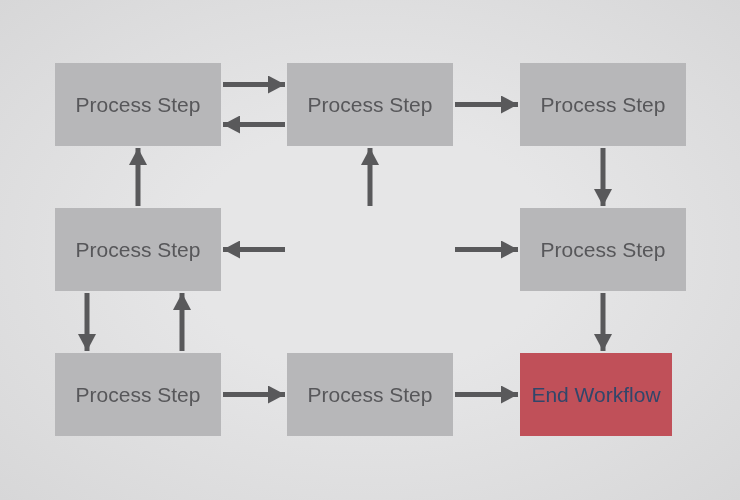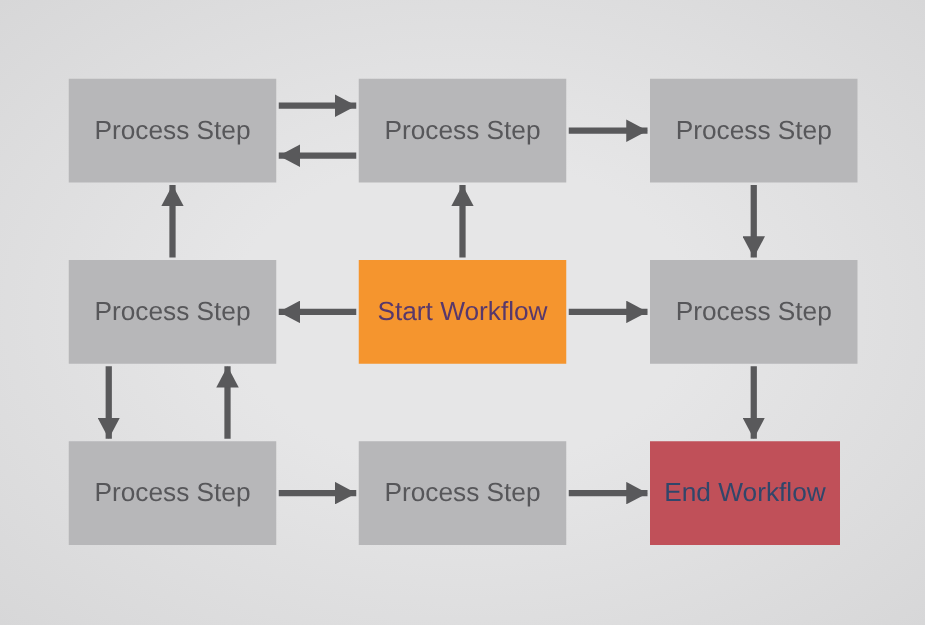--- a/index.html
+++ b/index.html
@@ -40,23 +40,20 @@
       </div>
       <div class="node process" style="left: 287px; top: 63px; width: 166px; height: 83px; background: rgb(183, 183, 185); color: rgb(87, 87, 90);">
         <span>Process Step</span>
       </div>
       <div class="node process" style="left: 520px; top: 63px; width: 166px; height: 83px; background: rgb(183, 183, 185); color: rgb(87, 87, 90);">
         <span>Process Step</span>
       </div>
       <div class="node process" style="left: 55px; top: 208px; width: 166px; height: 83px; background: rgb(183, 183, 185); color: rgb(87, 87, 90);">
         <span>Process Step</span>
       </div>
-      <div class="node start" style="left: 287px; top: 208px; width: 166px; height: 83px; background: rgb(245, 149, 46); color: rgb(88, 56, 107);">
-        <span>Start Workflow</span>
-      </div>
       <div class="node process" style="left: 520px; top: 208px; width: 166px; height: 83px; background: rgb(183, 183, 185); color: rgb(87, 87, 90);">
         <span>Process Step</span>
       </div>
       <div class="node process" style="left: 55px; top: 353px; width: 166px; height: 83px; background: rgb(183, 183, 185); color: rgb(87, 87, 90);">
         <span>Process Step</span>
       </div>
       <div class="node process" style="left: 287px; top: 353px; width: 166px; height: 83px; background: rgb(183, 183, 185); color: rgb(87, 87, 90);">
         <span>Process Step</span>
       </div>
       <div class="node end" style="left: 520px; top: 353px; width: 152px; height: 83px; background: rgb(192, 80, 89); color: rgb(49, 70, 106);">

